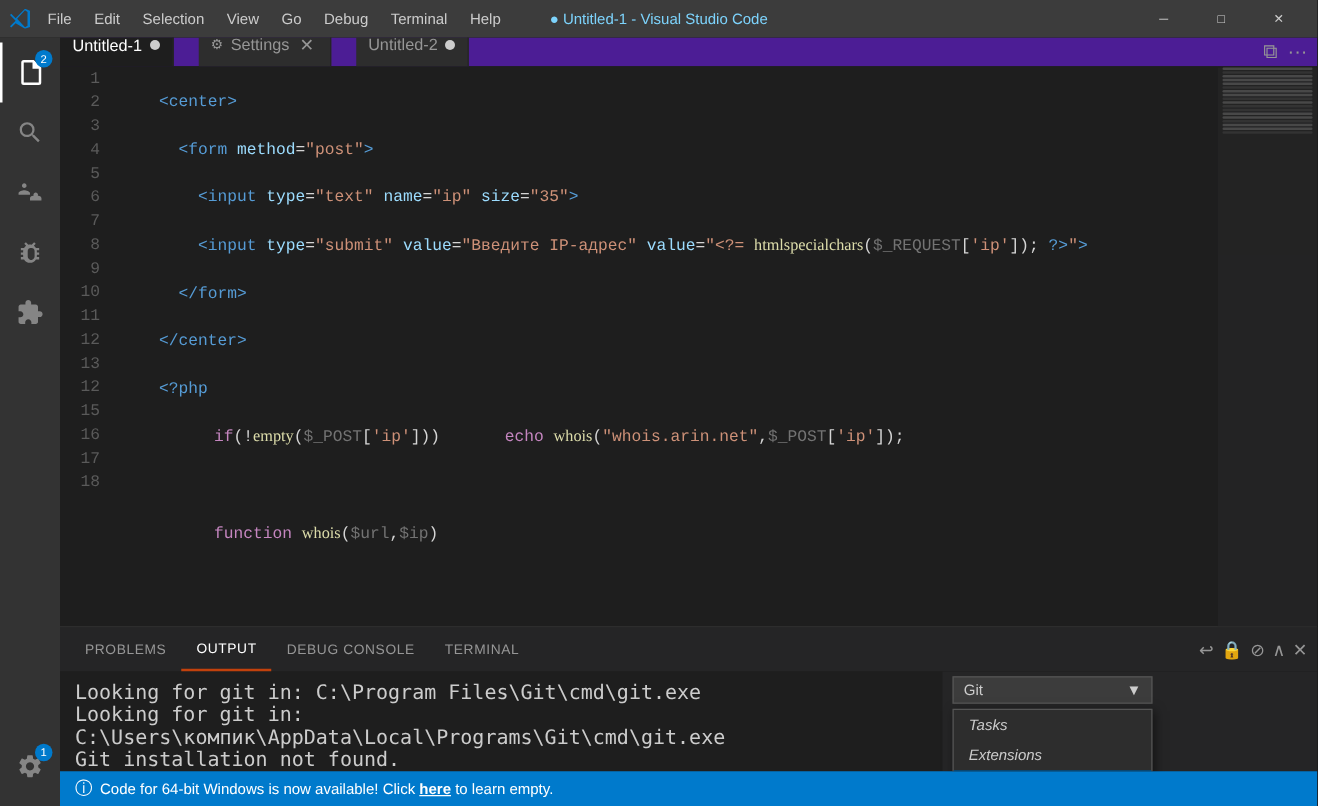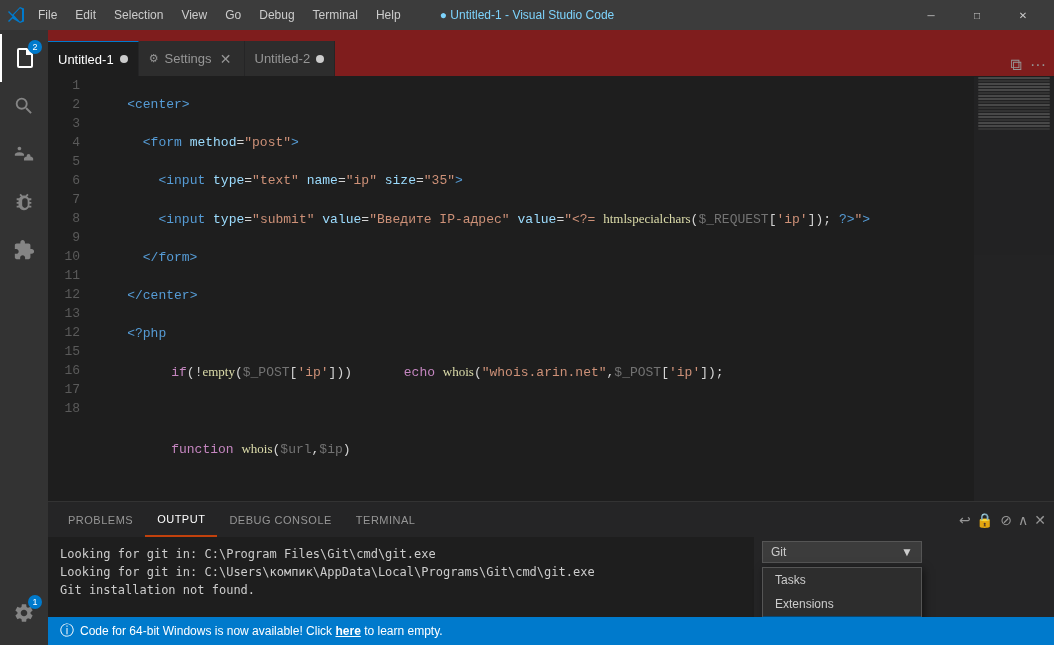--- a/index.html
+++ b/index.html
@@ -64,25 +64,26 @@
       background: #007acc; color: white;
       border-radius: 50%; width: 14px; height: 14px;
       font-size: 9px; display: flex; align-items: center; justify-content: center;
     }
 
     
     #main-content { display: flex; flex-direction: column; flex: 1; overflow: hidden; }
 
     
     #tab-bar {
-      height: 46px;
-      background: #7f1d1d;
+      height: 23px;
+      background: #4c1d95;
       display: flex;
       align-items: flex-end;
       flex-shrink: 0;
+      gap: 20px;
     }
     .tab {
       height: 35px;
       padding: 0 10px;
       display: flex;
       align-items: center;
       gap: 6px;
       cursor: pointer;
       font-size: 13px;
       color: #969696;
@@ -215,21 +216,21 @@
     #panel-actions span { cursor: pointer; color: #969696; font-size: 14px; }
 
     
     #panel-body { display: flex; flex: 1; overflow: hidden; }
 
     
     #output-area {
       flex: 1;
       padding: 8px 12px;
       font-family: 'Consolas', monospace;
-      font-size: 12px;
+      font-size: 16px;
       line-height: 18px;
       overflow-y: auto;
       color: #cccccc;
     }
 
     
     #terminal-selector-area {
       width: 300px;
       flex-shrink: 0;
       display: flex;
@@ -260,20 +261,21 @@
       background: #2d2d2d;
       border: 1px solid #555;
       z-index: 100;
       box-shadow: 2px 2px 8px rgba(0,0,0,0.5);
     }
     .dropdown-item {
       padding: 5px 12px;
       cursor: pointer;
       font-size: 12px;
       color: #cccccc;
+      font-style: italic;
     }
     .dropdown-item.selected { background: #094771; }
     .dropdown-divider { height: 1px; background: #444; margin: 2px 0; }
 
     
     #info-bar {
       height: 28px;
       background: #007acc;
       display: flex;
       align-items: center;

